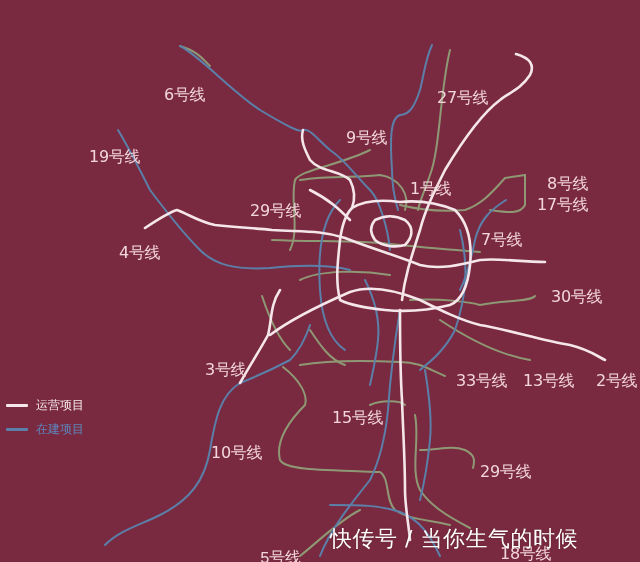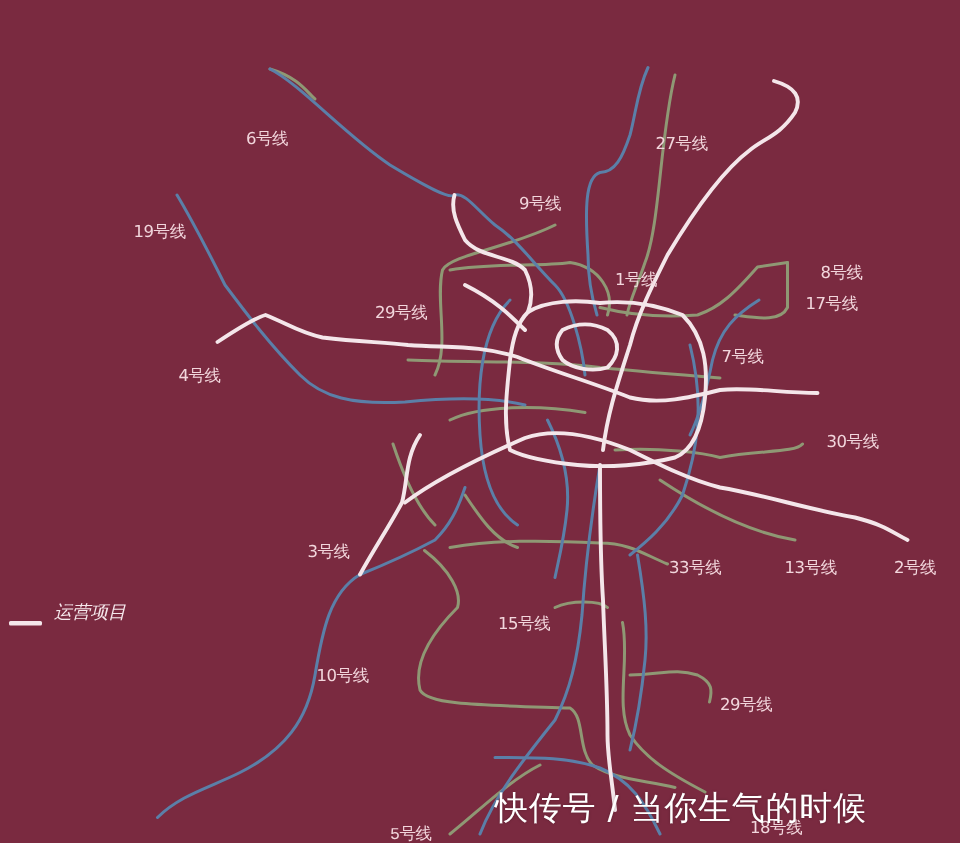--- a/index.html
+++ b/index.html
@@ -5,27 +5,27 @@
   html, body { margin: 0; padding: 0; }
   body {
     width: 640px; height: 562px; overflow: hidden;
     background: #7a2a40;
     font-family: "DejaVu Sans", "Liberation Sans", sans-serif;
     position: relative;
   }
   #map-canvas { position: absolute; left: 0; top: 0; width: 640px; height: 562px; }
   .line-label {
     position: absolute;
-    font-size: 11px;
+    font-size: 16px;
     color: #f2d6dc;
     white-space: nowrap;
     letter-spacing: -0.3px;
   }
   .legend { position: absolute; left: 6px; top: 393px; }
-  .legend-row { display: flex; align-items: flex-end; height: 24px; font-style: italic; }
+  .legend-row { display: flex; align-items: center; height: 24px; }
   .legend-swatch { width: 22px; height: 3px; margin-right: 8px; border-radius: 1px; }
   .legend-label { font-size: 12px; }
   .watermark {
     position: absolute; left: 330px; top: 524px;
     font-size: 22px; color: #ffffff; letter-spacing: 0.5px;
     text-shadow: 0 0 2px rgba(0,0,0,0.25);
     white-space: nowrap;
   }
 </style>
 </head>
@@ -97,29 +97,33 @@
 <div class="line-label" style="left:346px;top:128px;">9号线</div>
 <div class="line-label" style="left:89px;top:147px;">19号线</div>
 <div class="line-label" style="left:410px;top:147px;margin-top:32px;">1号线</div>
 <div class="line-label" style="left:547px;top:174px;">8号线</div>
 <div class="line-label" style="left:537px;top:195px;">17号线</div>
 <div class="line-label" style="left:250px;top:201px;">29号线</div>
 <div class="line-label" style="left:481px;top:230px;text-align:right;">7号线</div>
 <div class="line-label" style="left:119px;top:243px;">4号线</div>
 <div class="line-label" style="left:551px;top:287px;">30号线</div>
 <div class="line-label" style="left:205px;top:360px;">3号线</div>
-<div class="line-label" style="left:446px;top:371px;">33号线</div>
+<div class="line-label" style="left:456px;top:371px;">33号线</div>
 <div class="line-label" style="left:523px;top:371px;">13号线</div>
 <div class="line-label" style="left:596px;top:371px;">2号线</div>
 <div class="line-label" style="left:332px;top:408px;">15号线</div>
 <div class="line-label" style="left:211px;top:443px;">10号线</div>
 <div class="line-label" style="left:480px;top:462px;">29号线</div>
 <div class="line-label" style="left:260px;top:548px;font-family:Liberation Mono, monospace;">5号线</div>
 <div class="line-label" style="left:500px;top:544px;">18号线</div>
 
 <div class="legend">
   <div class="legend-row">
     <span class="legend-swatch" style="background:#f4e6ea;"></span>
     <span class="legend-label" style="color:#f6e8ec;">运营项目</span>
   </div>
+  <div class="legend-row">
+    <span class="legend-swatch" style="background:#5b7fa8;"></span>
+    <span class="legend-label" style="color:#5d86bd;">在建项目</span>
+  </div>
 </div>
 
 <div class="watermark">快传号 / 当你生气的时候</div>
 
 </body></html>

